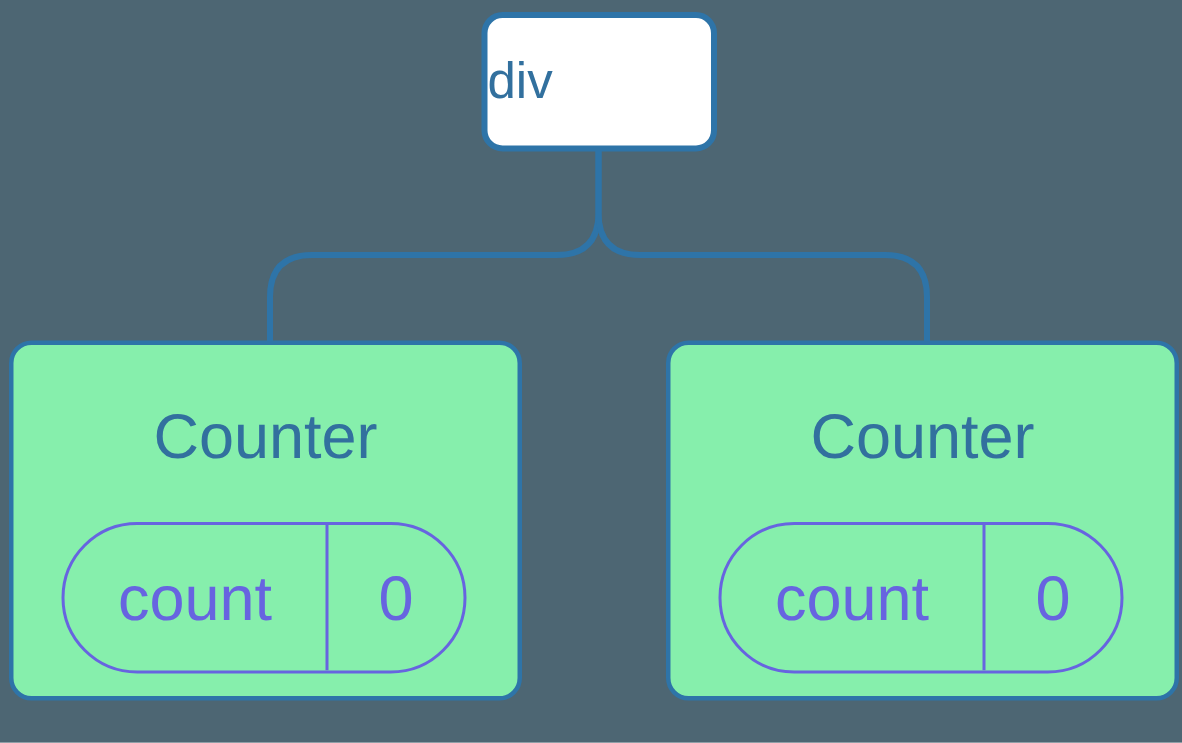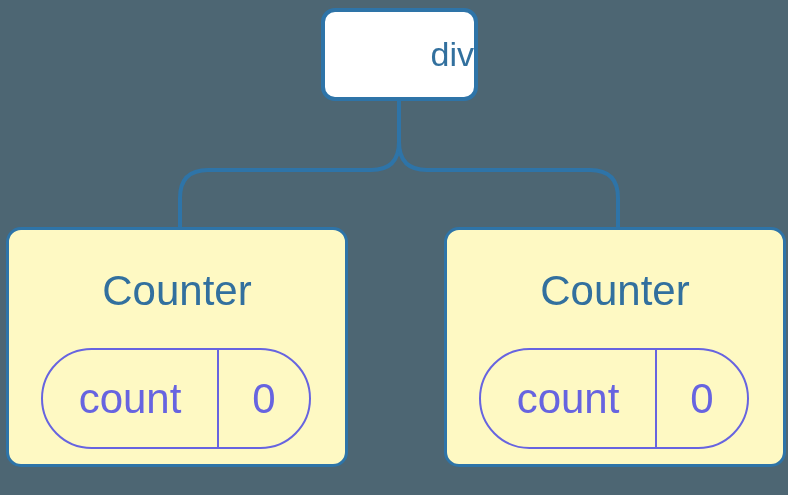--- a/index.html
+++ b/index.html
@@ -31,33 +31,33 @@
     left: 321px;
     top: 8px;
     width: 157px;
     height: 93px;
     background: #ffffff;
     border: 4px solid var(--line, #2e74a8);
     border-radius: 14px;
     box-sizing: border-box;
     display: flex;
     align-items: center;
-    justify-content: flex-end;
+    justify-content: flex-start;
   }
   .root-label {
     font-size: 34px;
     font-weight: 500;
     color: var(--node-text, #32709e);
   }
   .card {
     position: absolute;
     top: 227px;
     width: 342px;
     height: 240px;
-    background: #fef9c3;
+    background: #86efac;
     border: 3px solid var(--line, #2e74a8);
     border-radius: 15px;
     box-sizing: border-box;
   }
   .card-left  { left: 6px; }
   .card-right { left: 444px; }
   .card-title {
     padding-top: 37px;
     text-align: center;
     font-size: 42px;

